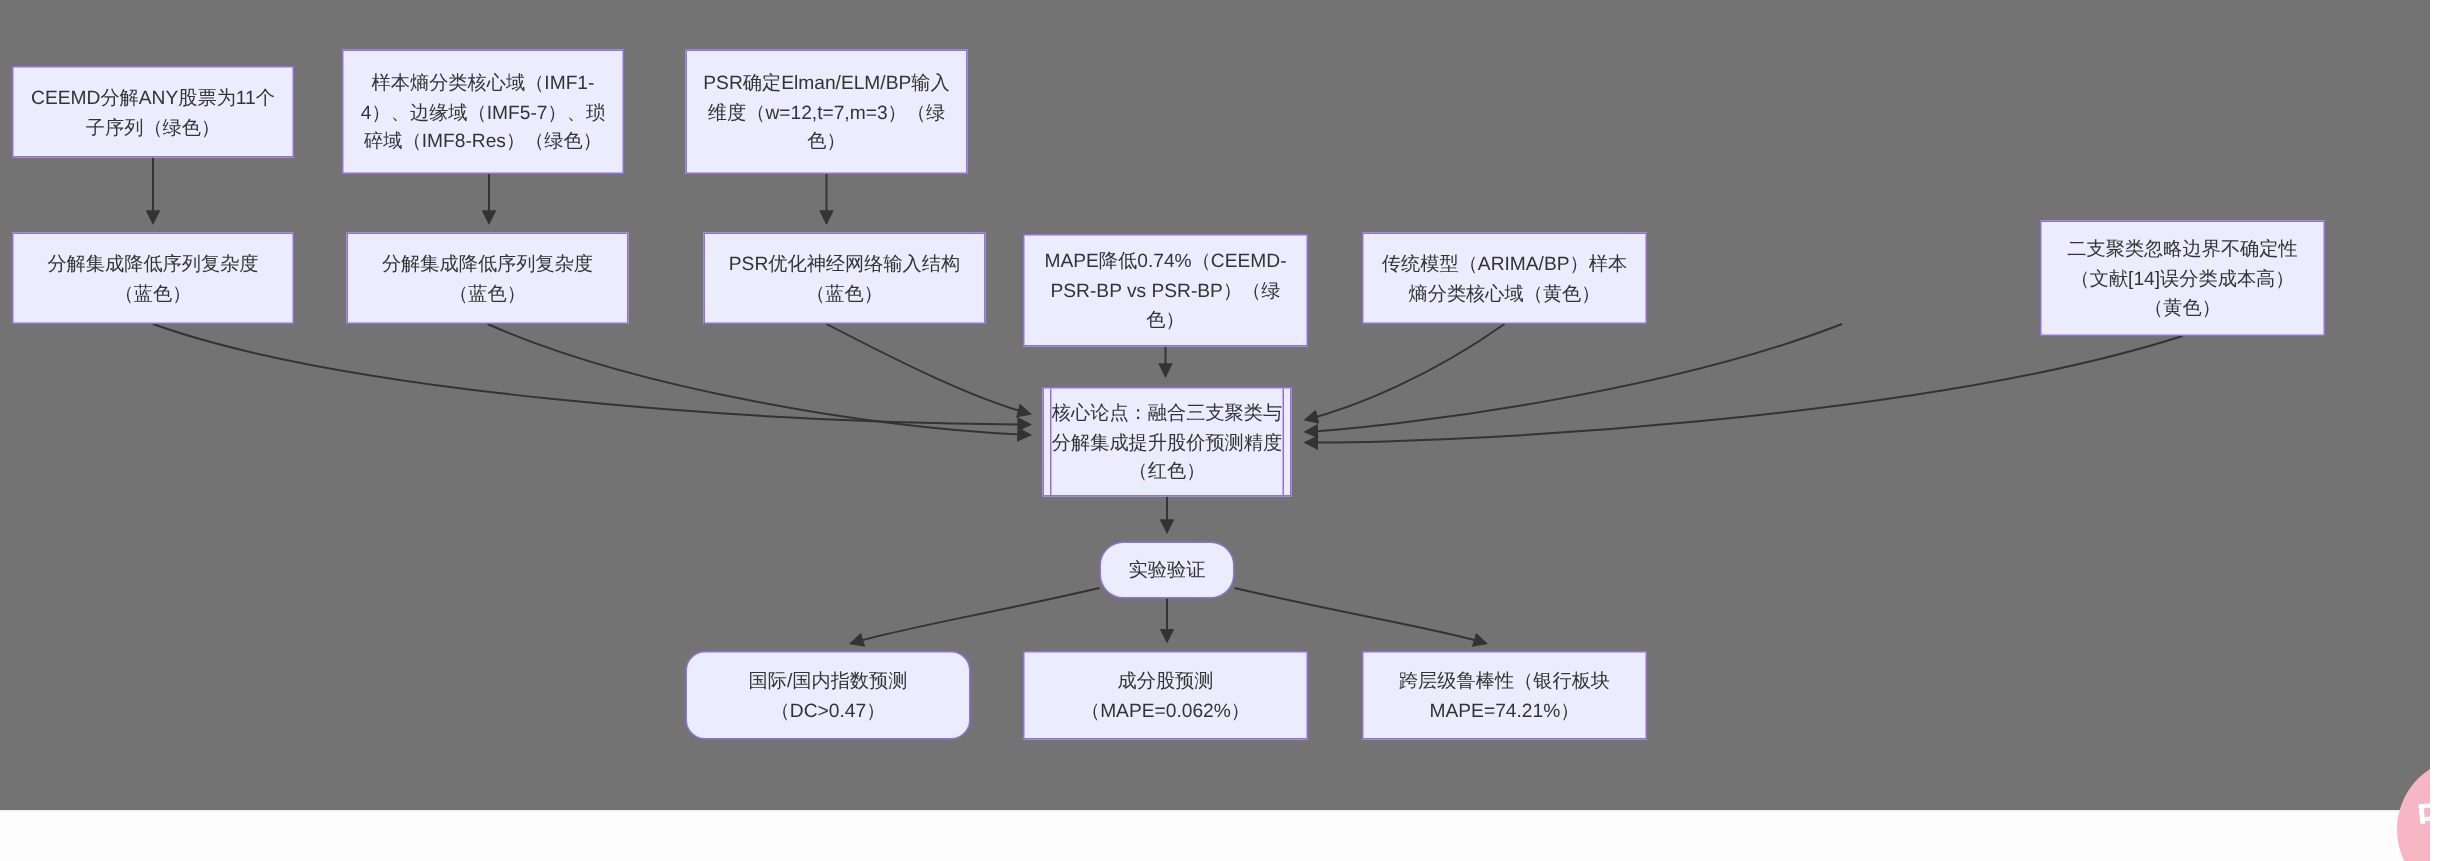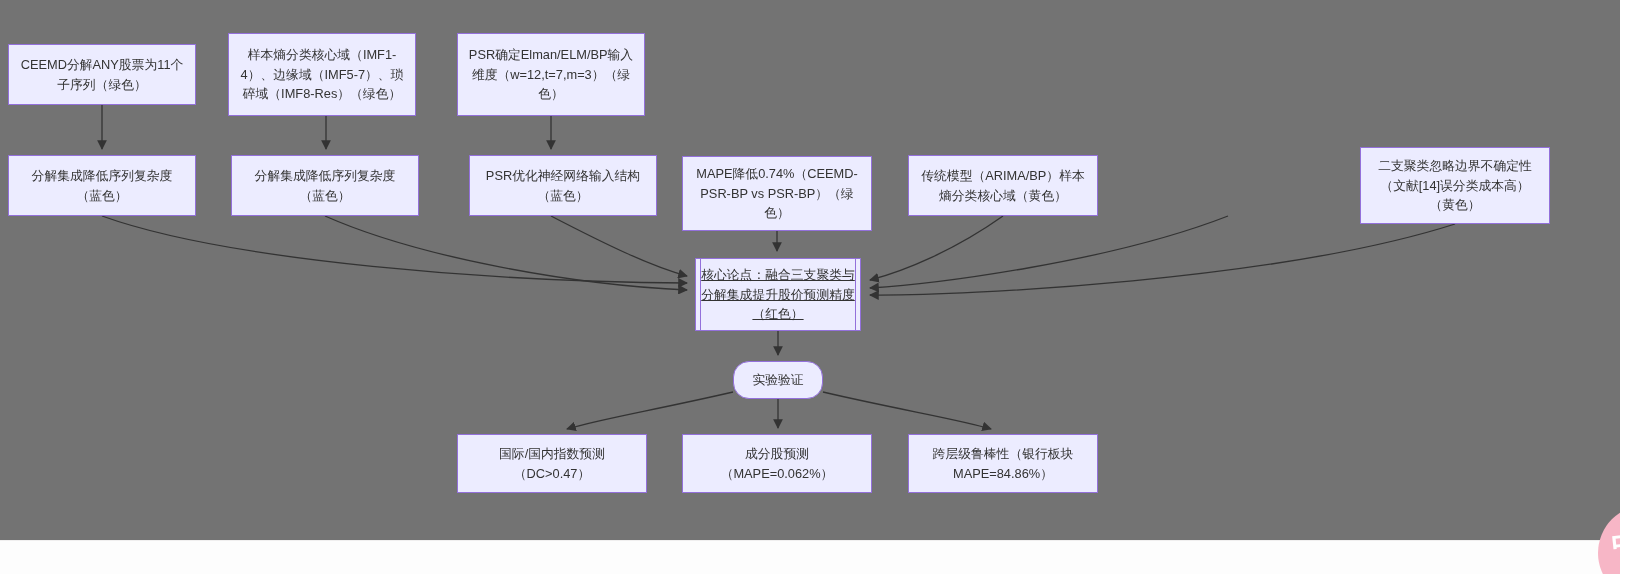--- a/index.html
+++ b/index.html
@@ -27,21 +27,21 @@
     border: 1px solid #9370DB;
     color: #333333;
     font-size: 12.8px;
     line-height: 1.55;
     display: flex;
     align-items: center;
     justify-content: center;
     text-align: center;
     padding: 6px 10px;
   }
-  .node-subroutine { padding: 6px 5px; text-decoration: underline; }
+  .node-subroutine { padding: 6px 5px; }
   .node-subroutine::before,
   .node-subroutine::after {
     content: "";
     position: absolute;
     top: 0; bottom: 0;
     width: 0;
     border-left: 1px solid #9370DB;
   }
   .node-subroutine::before { left: 4px; }
   .node-subroutine::after  { right: 4px; }
@@ -122,23 +122,23 @@
 
   <div class="node" style="left:908px;  top:155px; width:190px; height:61px;">传统模型（ARIMA/BP）样本熵分类核心域（黄色）</div>
 
 
   <div class="node" style="left:1360px; top:147px; width:190px; height:77px;">二支聚类忽略边界不确定性（文献[14]误分类成本高）（黄色）</div>
 
   <div class="node node-subroutine" style="left:695px; top:258px; width:166px; height:73px;">核心论点：融合三支聚类与分解集成提升股价预测精度（红色）</div>
 
   <div class="node" style="left:733px;  top:361px; width:90px;  height:38px;border-radius:16px;">实验验证</div>
 
-  <div class="node" style="left:457px;  top:434px; width:190px; height:59px;">国际/国内指数预测（DC&gt;0.47）</div>
+  <div class="node" style="left:457px;  top:434px; width:190px; height:59px;border-radius:13px;">国际/国内指数预测（DC&gt;0.47）</div>
 
   <div class="node" style="left:682px;  top:434px; width:190px; height:59px;">成分股预测（MAPE=0.062%）</div>
 
-  <div class="node" style="left:908px;  top:434px; width:190px; height:59px;">跨层级鲁棒性（银行板块 MAPE=84.86%）</div>
+  <div class="node" style="left:908px;  top:434px; width:190px; height:59px;">跨层级鲁棒性（银行板块 MAPE=74.21%）</div>
 
   <div class="translate-badge">
     <span class="badge-label">中A</span>
   </div>
 
 </div>
 
 </body></html>

